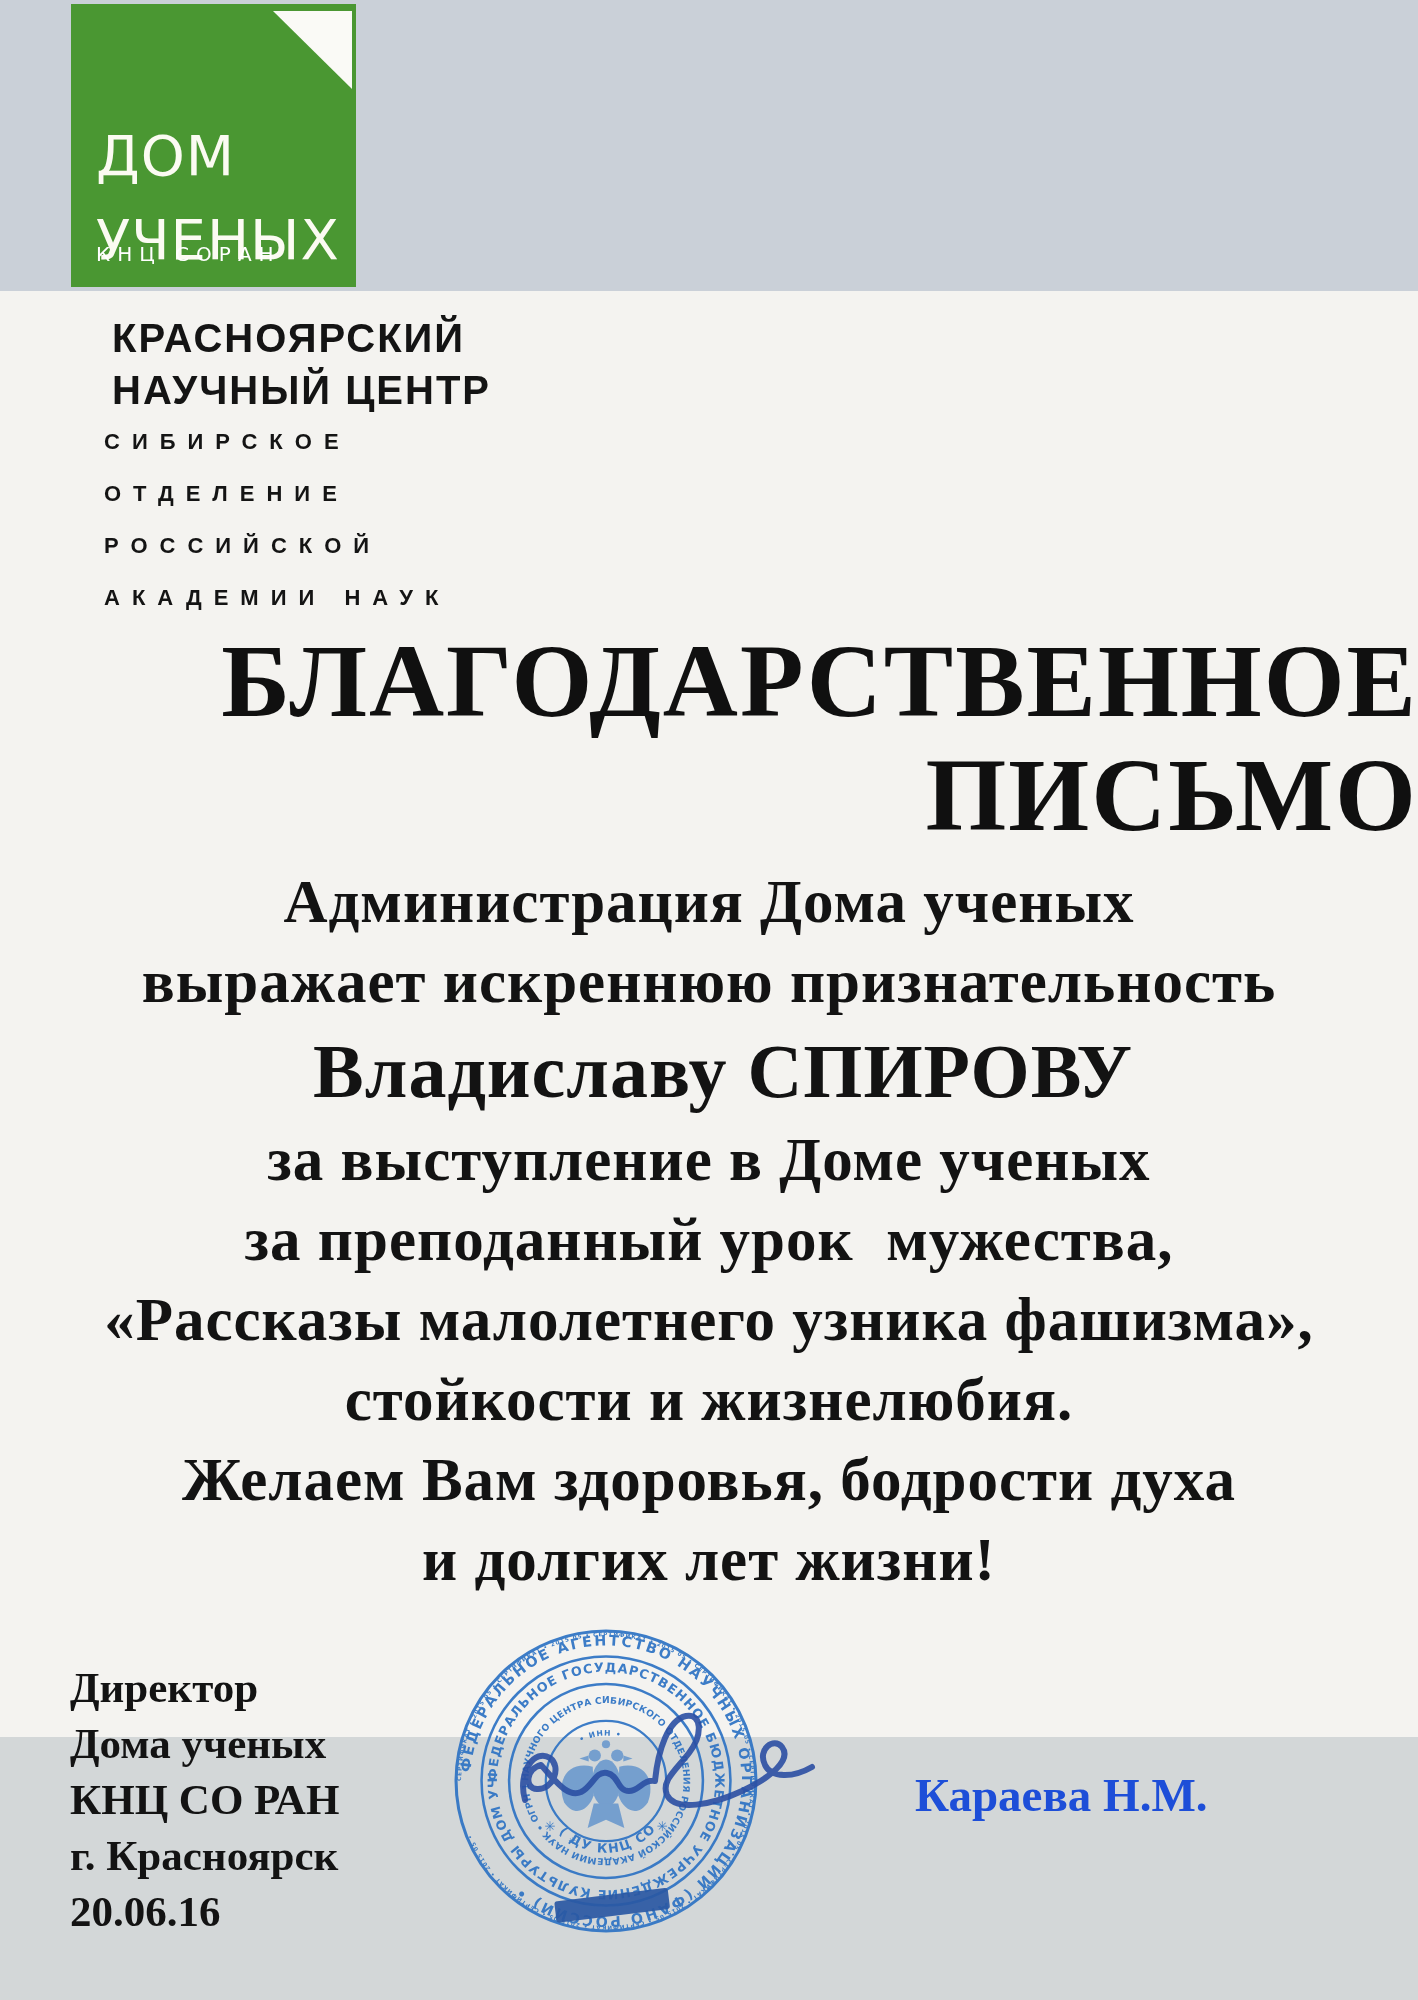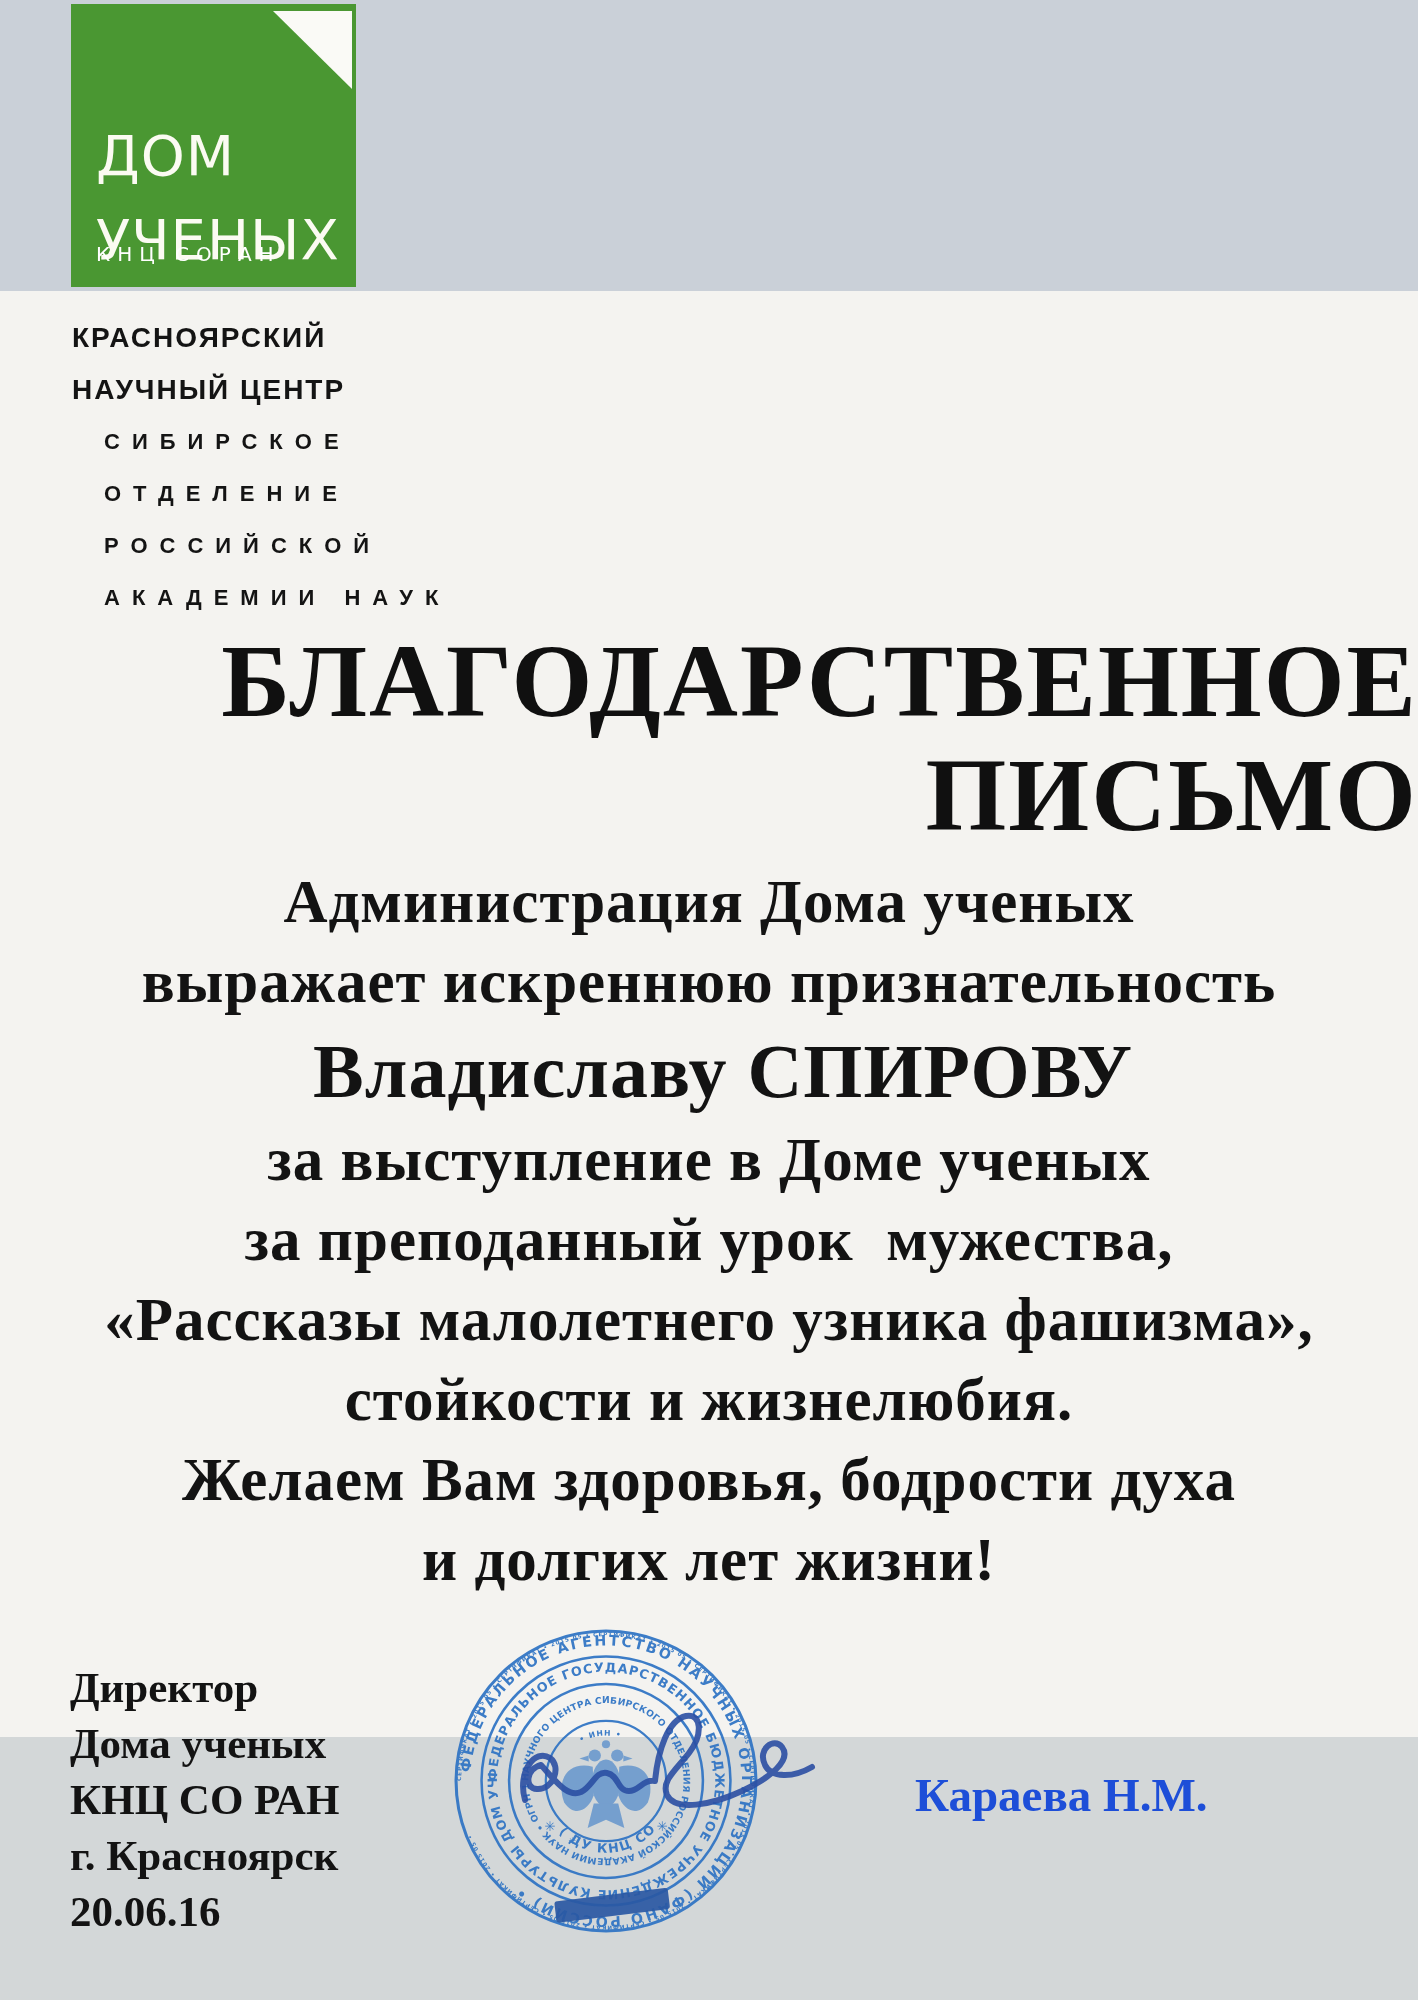--- a/index.html
+++ b/index.html
@@ -18,21 +18,21 @@
              font-size:56px;font-weight:400;letter-spacing:1px;line-height:1;margin-top:16px;}
   .logo-w1{top:108px;}
   .logo-w2{top:192px;}
   .logo-sub{position:absolute;left:25px;top:240px;font-family:"DejaVu Sans",sans-serif;
             font-size:20px;color:#ffffff;letter-spacing:7px;font-weight:400;line-height:1;}
 
   
   .org{position:absolute;left:72px;top:312px;font-family:"Liberation Sans",sans-serif;
        font-weight:700;color:#141414;}
   .org div{height:52px;line-height:52px;white-space:nowrap;}
-  .org .big{font-size:28px;letter-spacing:2px;}
+  .org .big{font-size:40px;letter-spacing:2px;margin-left:40px;}
   .org .sp{font-size:22px;letter-spacing:12px;margin-left:32px;}
 
   
   .title{position:absolute;left:0;top:624px;width:100%;text-align:right;
          font-weight:700;font-size:104px;line-height:114px;letter-spacing:2px;color:#101010;}
 
   
   .body-txt{position:absolute;left:0;top:862px;width:100%;text-align:center;font-weight:700;color:#131313;}
   .bl{font-size:61px;line-height:80px;letter-spacing:1px;white-space:pre-wrap;}
   .bl-name{font-size:76px;line-height:98px;letter-spacing:1px;white-space:pre-wrap;font-weight:700;padding-left:28px;}

